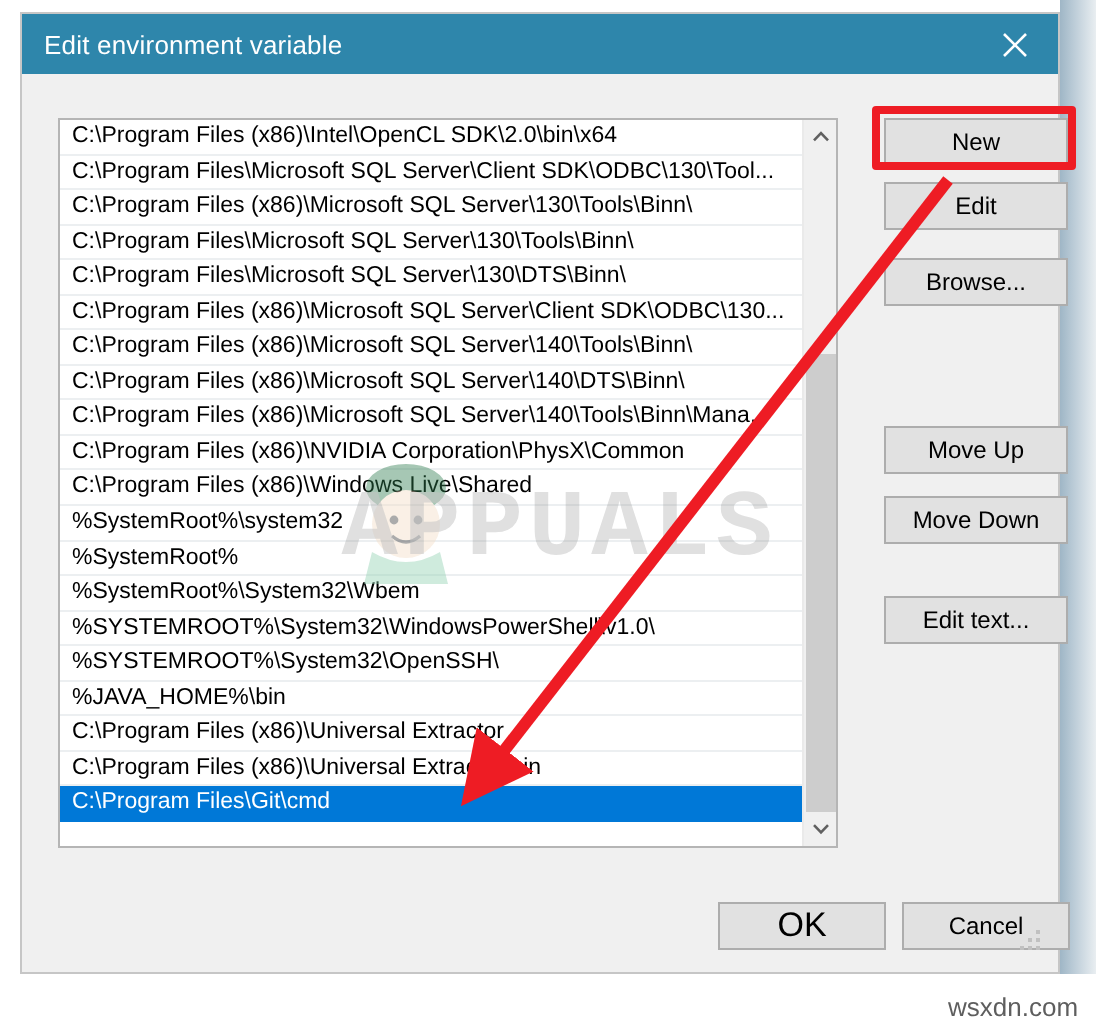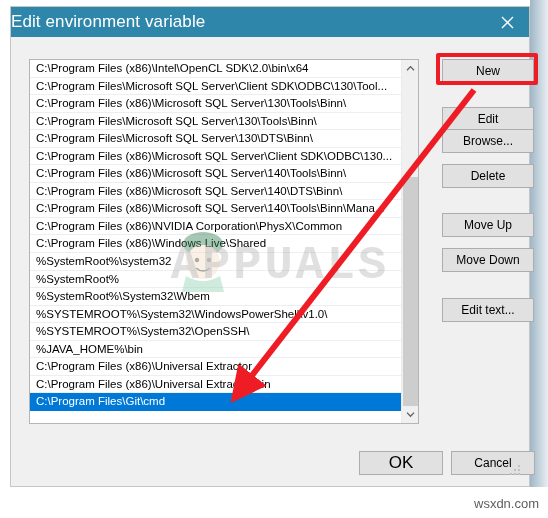--- a/index.html
+++ b/index.html
@@ -50,21 +50,22 @@
   }
   #titlebar {
     height: 30px;
     background: #2e86ab;
     display: flex;
     align-items: center;
     justify-content: space-between;
     color: #ffffff;
   }
   #title-text {
-    font-size: 17px;
+    font-size: 13px;
+    padding-left: 11px;
     letter-spacing: .1px;
     white-space: nowrap;
   }
   #close-btn {
     width: 44px;
     height: 30px;
     display: flex;
     align-items: center;
     justify-content: center;
     cursor: pointer;
@@ -155,21 +156,21 @@
     font-size: 12px;
     color: #000000;
     display: flex;
     align-items: center;
     justify-content: center;
     cursor: pointer;
     padding: 0;
     white-space: nowrap;
   }
   #btn-new      { left: 431px; top: 22px; }
-  #btn-edit     { left: 431px; top: 70px; }
+  #btn-edit     { left: 431px; top: 54px; }
   #btn-browse   { left: 431px; top: 92px; }
   #btn-delete   { left: 431px; top: 127px; }
   #btn-moveup   { left: 431px; top: 176px; }
   #btn-movedown { left: 431px; top: 211px; }
   #btn-edittext { left: 431px; top: 261px; }
 
   #btn-ok     { position:absolute; left: 348px; top: 414px; width: 84px; height: 24px;
                 background:#e1e1e1; border:1px solid #adadad; box-sizing:border-box;
                 font-size:17px; display:flex; align-items:center; justify-content:center; cursor:pointer; }
   #btn-cancel { position:absolute; left: 440px; top: 414px; width: 84px; height: 24px;
@@ -297,21 +298,20 @@
           <svg width="9" height="7" viewBox="0 0 9 7" aria-hidden="true">
             <polyline points="1,1.6 4.5,5.2 8,1.6" fill="none" stroke="#606060" stroke-width="1.3"></polyline>
           </svg>
         </div>
       </div>
     </div>
 
     <div class="btn" id="btn-new">New</div>
     <div class="btn" id="btn-edit">Edit</div>
     <div class="btn" id="btn-browse">Browse...</div>
-    <div class="btn" id="btn-delete">Delete</div>
     <div class="btn" id="btn-moveup">Move Up</div>
     <div class="btn" id="btn-movedown">Move Down</div>
     <div class="btn" id="btn-edittext">Edit text...</div>
 
     <div id="btn-ok">OK</div>
     <div id="btn-cancel">Cancel</div>
 
     <div id="resize-grip">
       <i style="left:10px;top:2px;"></i>
         <i style="left:6px;top:6px;"></i>

